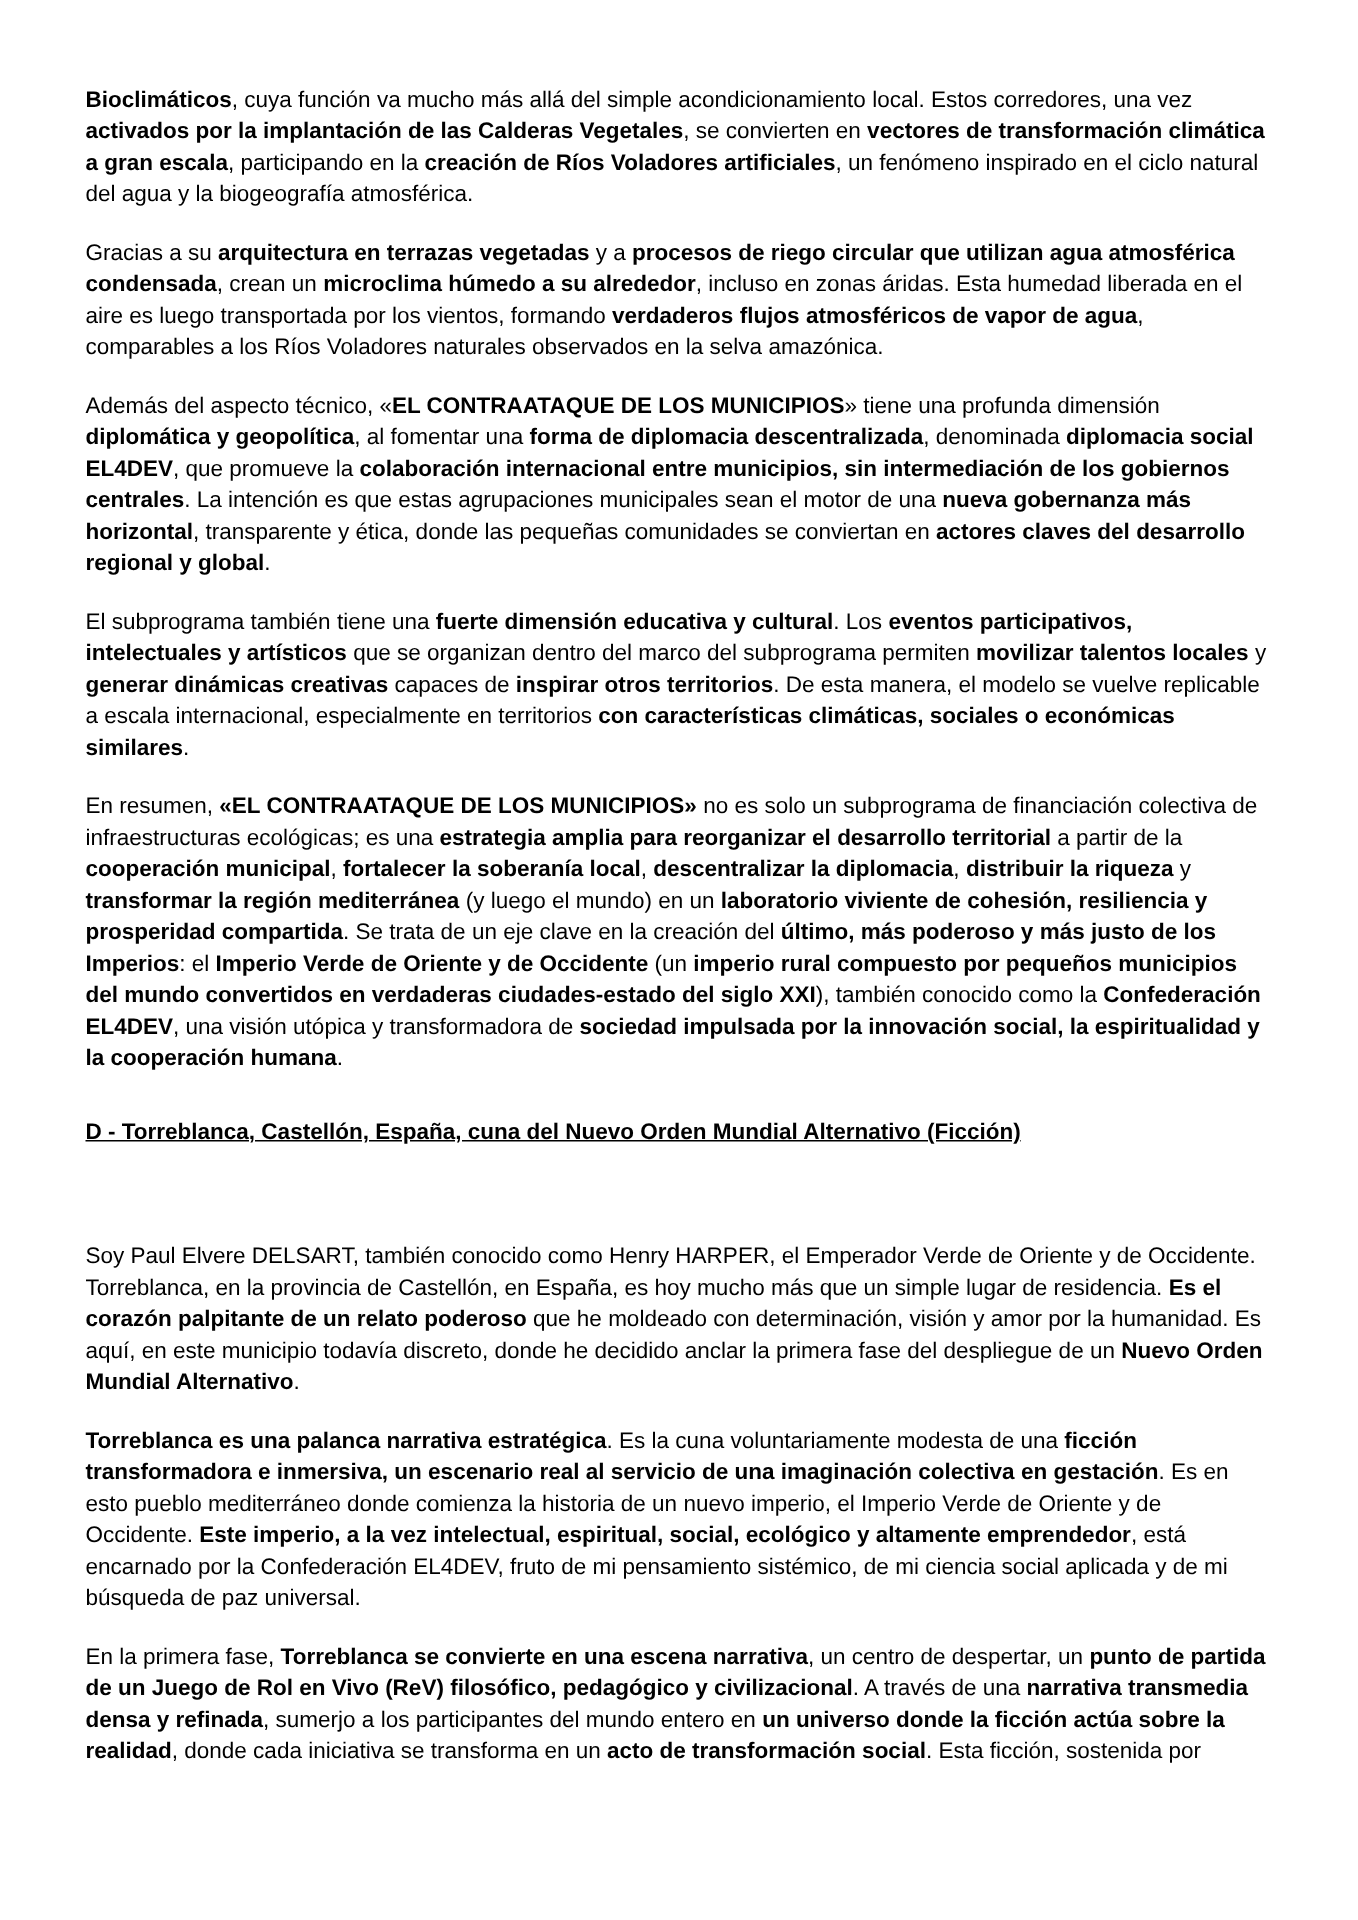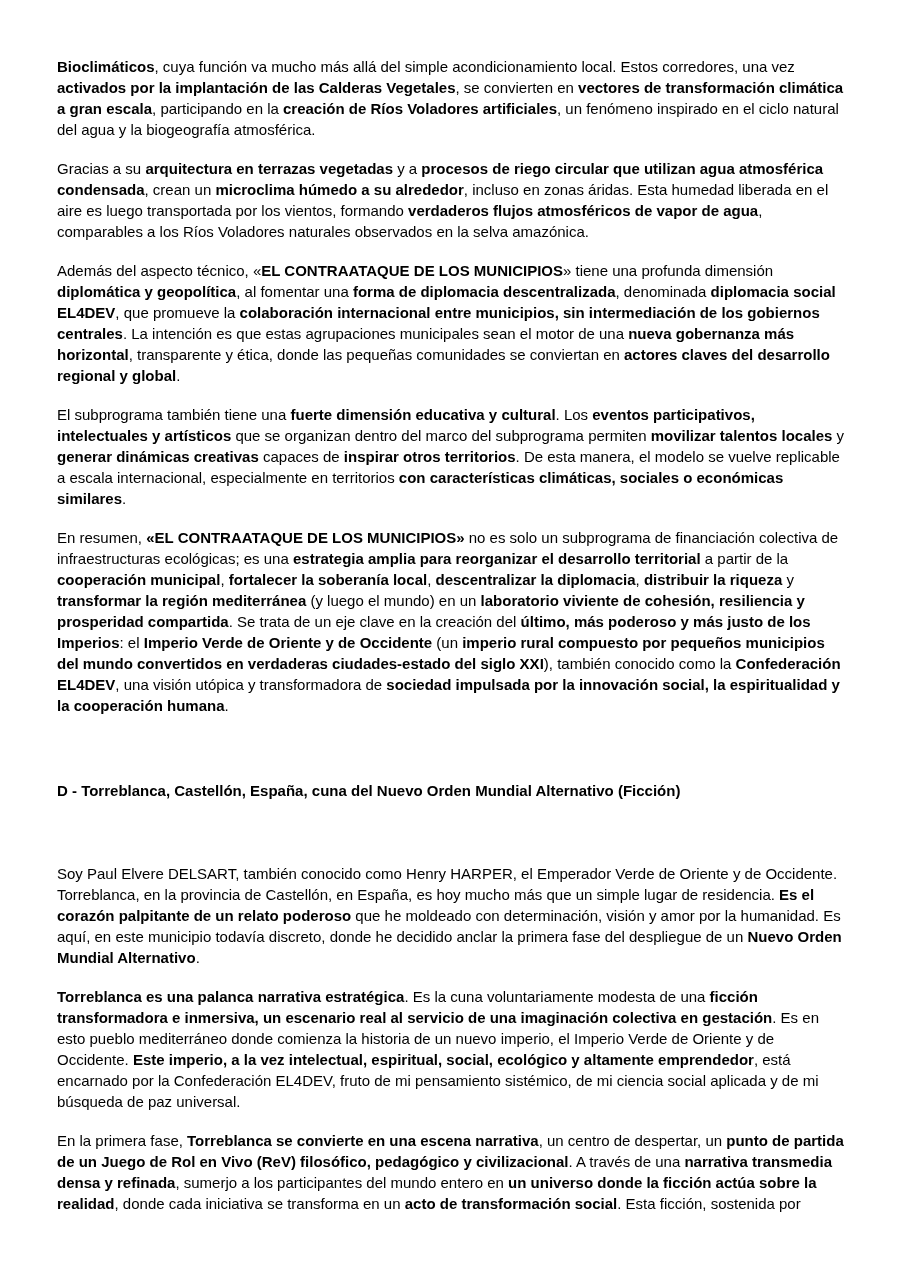--- a/index.html
+++ b/index.html
@@ -22,22 +22,23 @@
     background: #ffffff;
   }
   .doc p {
     margin: 0 0 18px 0;
     font-size: 15px;
     line-height: 21px;
     text-align: left;
     word-spacing: normal;
   }
   .doc p.heading {
-    margin: 64px 0 62px 0;
+    margin: 28px 0 62px 0;
     font-weight: bold;
+    text-decoration: underline;
   }
   .doc strong {
     font-weight: bold;
   }
 </style>
 </head>
 <body>
 
 <div class="page">
   <main class="doc">

